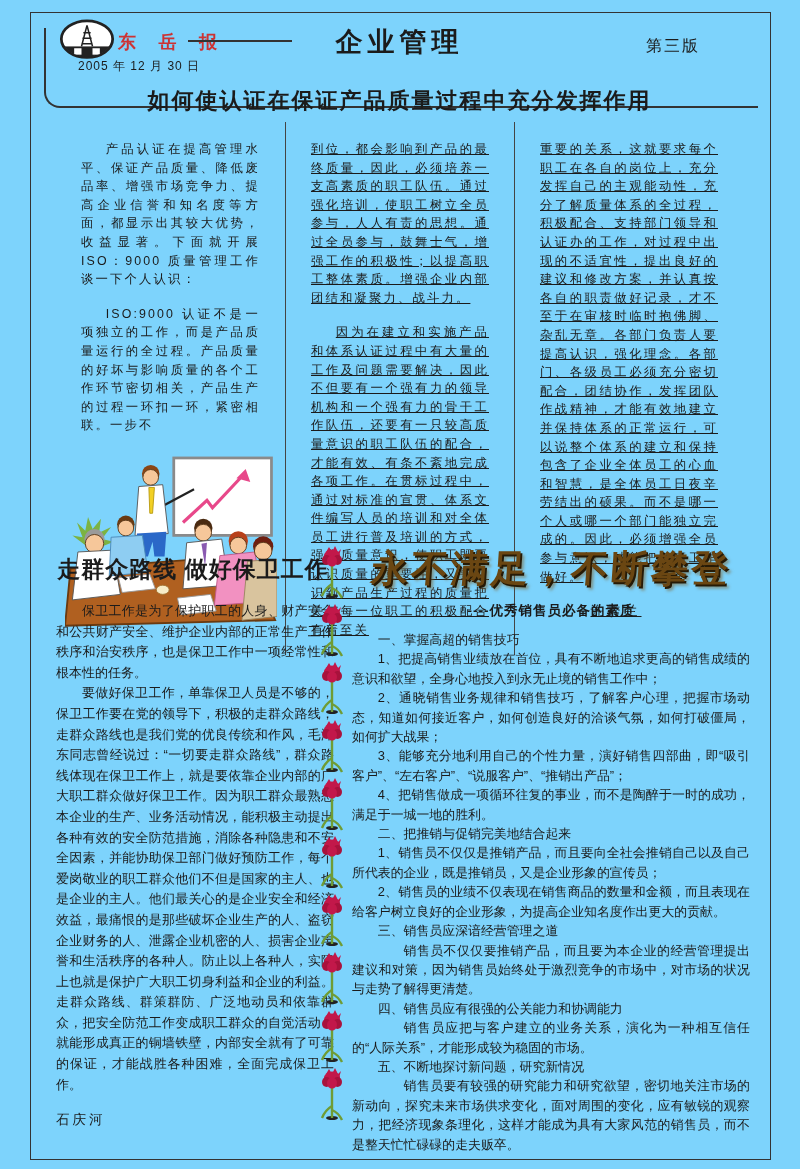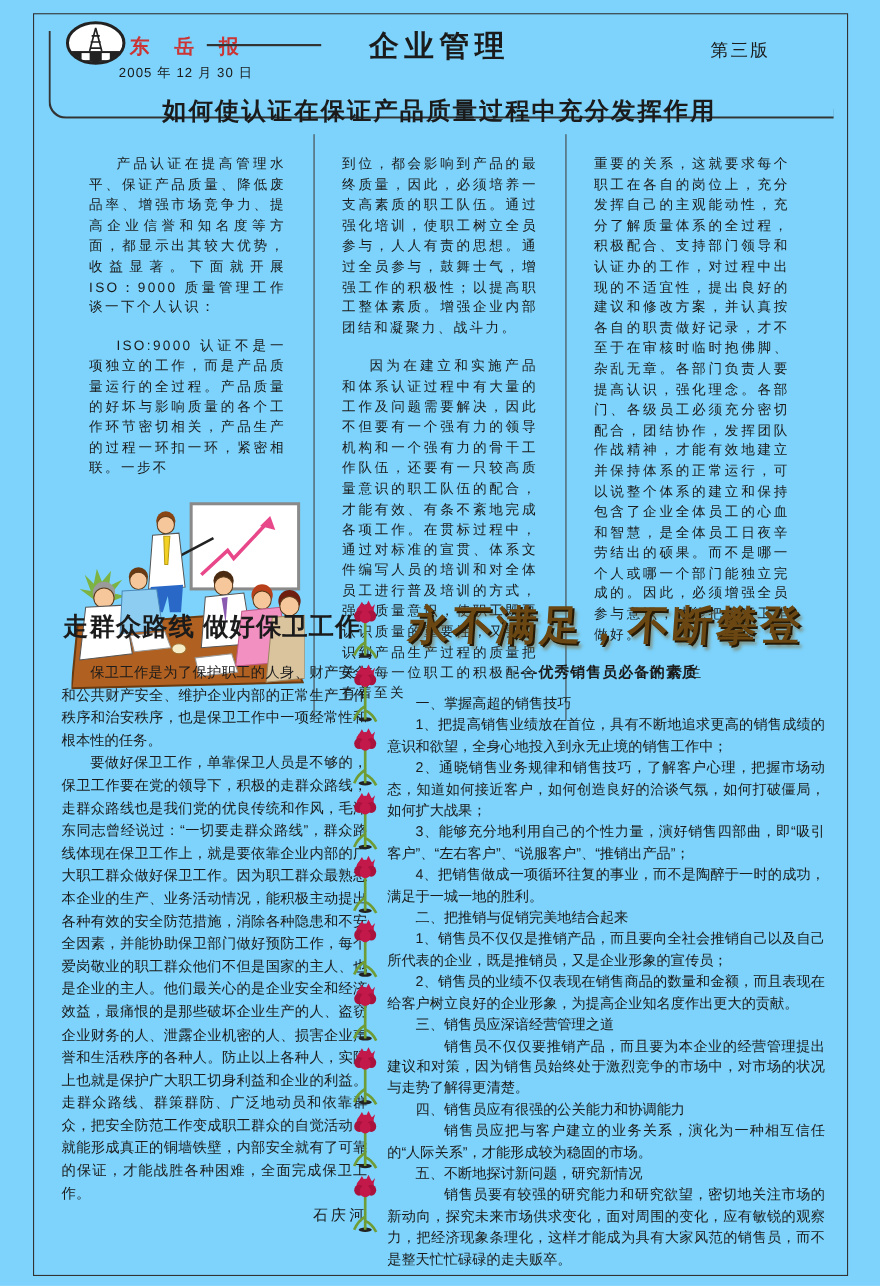--- a/index.html
+++ b/index.html
@@ -10,40 +10,40 @@
   
   .mast-rule{position:absolute;left:14px;top:16px;width:712px;height:78px;
              border-left:2px solid #333;border-bottom:2px solid #333;border-bottom-left-radius:16px;}
   .logo{position:absolute;left:28px;top:6px;}
   .paper-name{position:absolute;left:88px;top:18px;font-family:"Liberation Serif",serif;
               font-weight:bold;font-size:18px;letter-spacing:9px;color:#cc3333;white-space:nowrap;}
   .mast-dash{position:absolute;left:158px;top:28px;width:104px;border-top:2px solid #333;}
   .section-title{position:absolute;left:0;top:12px;width:100%;text-align:center;
                  font-family:"Liberation Serif",serif;font-weight:bold;font-size:27px;letter-spacing:5px;}
   .edition{position:absolute;left:616px;top:24px;font-size:16px;letter-spacing:2px;}
-  .date{position:absolute;left:78px;top:46px;font-size:12px;letter-spacing:1px;}
+  .date{position:absolute;left:48px;top:46px;font-size:12px;letter-spacing:1px;}
 
   
   .main-title{position:absolute;left:0;top:74px;width:100%;text-align:center;
               font-size:22px;font-weight:bold;letter-spacing:2px;}
   .columns{position:absolute;left:26px;top:110px;width:688px;display:flex;}
   .col{width:229px;padding:2px 9px 0 9px;box-sizing:border-box;}
-  .col.ruled{border-left:1px solid #444;}
+  .col.ruled{border-left:1px solid #444;text-decoration:underline;}
   .col p{margin:16px;font-size:12.4px;line-height:18.6px;letter-spacing:2.1px;
          text-align:justify;}
   .col p.indent{text-indent:2em;}
   .illus{display:block;margin:8px auto 0 auto;width:212px;height:178px;}
   .col-author{margin-top:14px;text-align:center;padding-right:26px;font-size:13px;letter-spacing:4px;}
 
   
   .left-article{position:absolute;left:26px;top:538px;width:278px;}
   .left-article h2{margin:4px 4px 16px 0;text-align:center;font-size:23px;font-weight:bold;
                    letter-spacing:1px;white-space:nowrap;}
   .left-article p{margin:0;font-size:13px;line-height:20.6px;text-align:justify;text-indent:2em;}
-  .left-author{margin-top:1px;text-align:right;font-size:13.5px;letter-spacing:3px;}
+  .left-author{margin-top:16px;text-align:left;font-size:13.5px;letter-spacing:3px;}
 
   
   .flower-col{position:absolute;left:288px;top:532px;width:28px;height:590px;
               display:flex;flex-direction:column;align-items:center;}
   .flower{width:24px;height:58px;flex:0 0 auto;}
 
   
   .right-article{position:absolute;left:322px;top:532px;width:398px;}
   .deco-title{text-align:center;font-family:"Liberation Serif",serif;font-weight:bold;
               font-size:37px;letter-spacing:3px;color:#6a4612;transform:skewX(-4deg);

